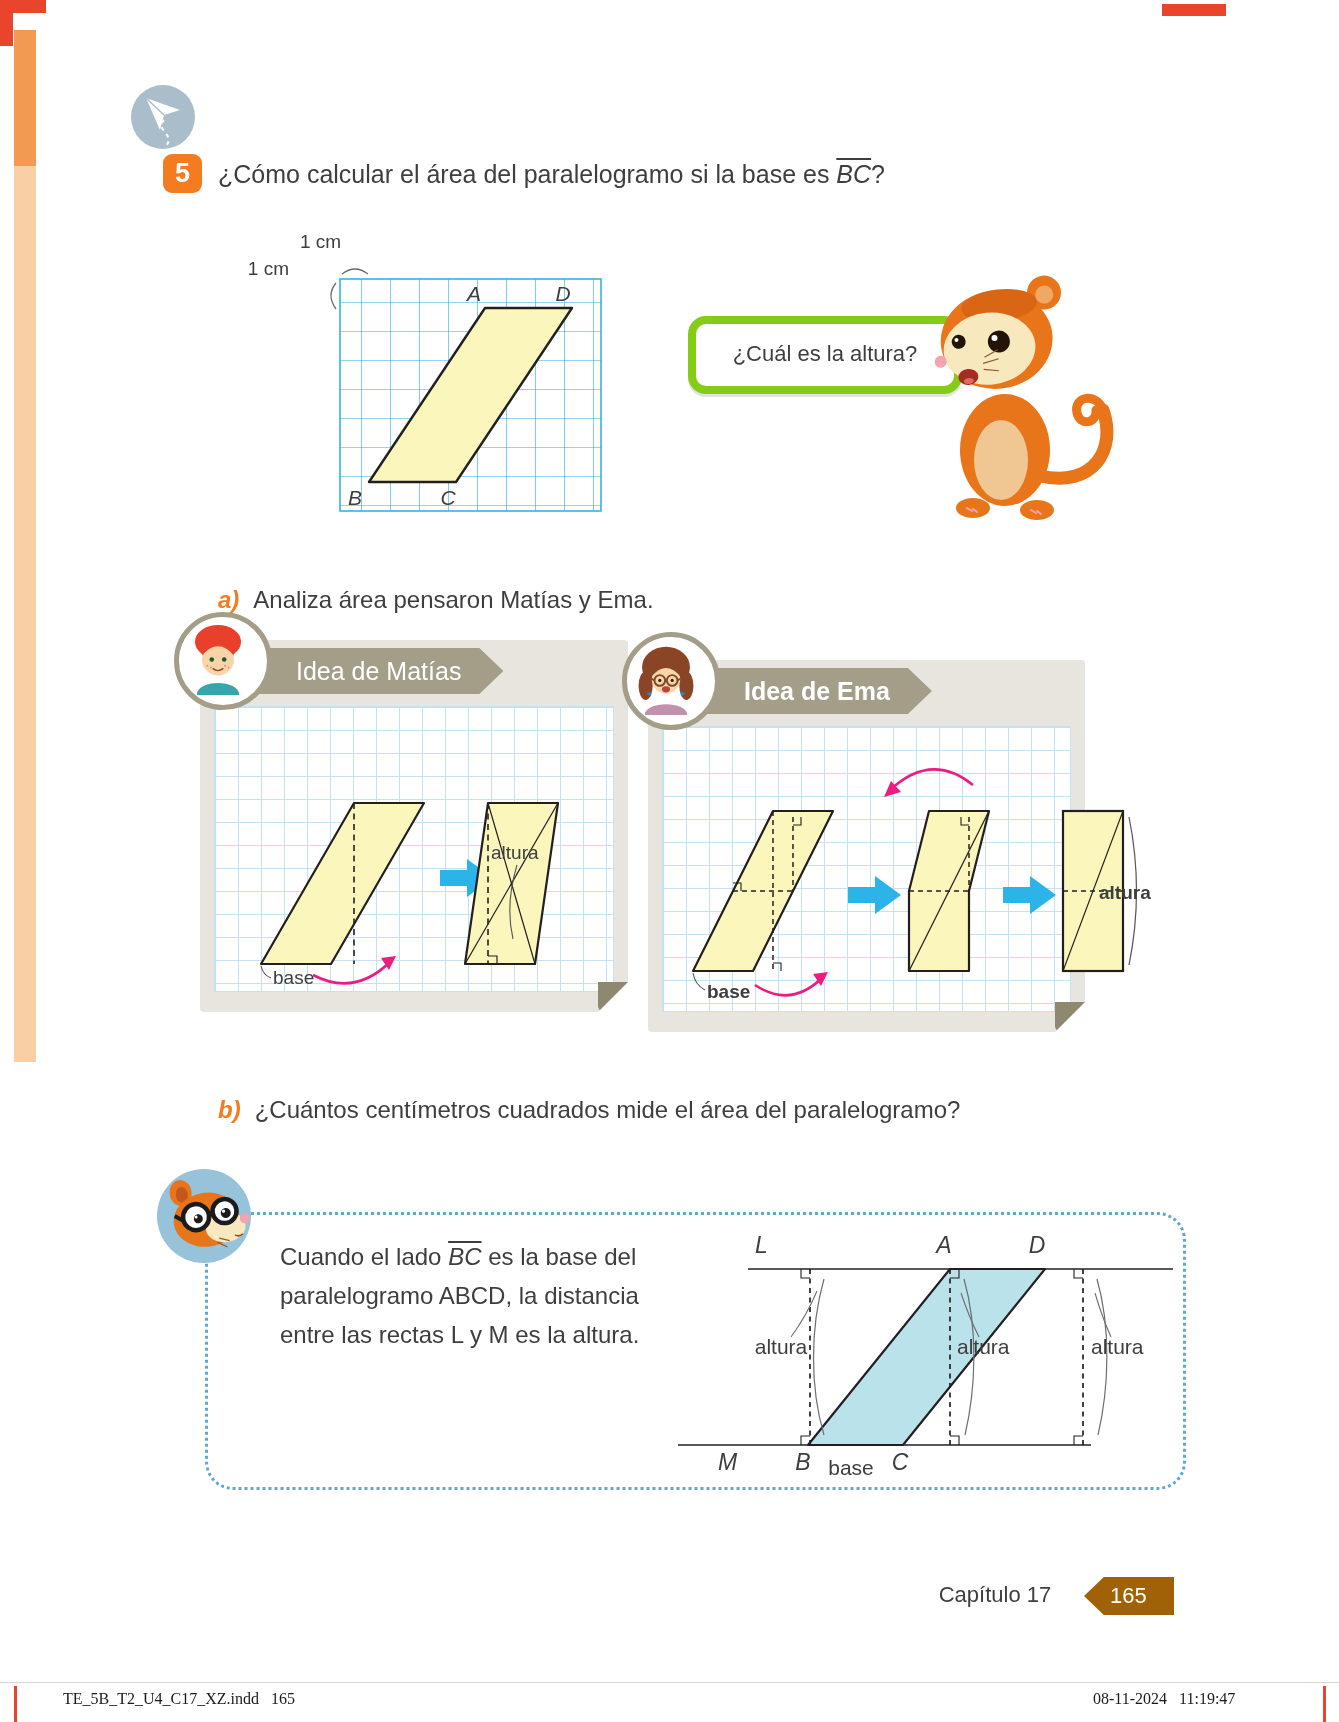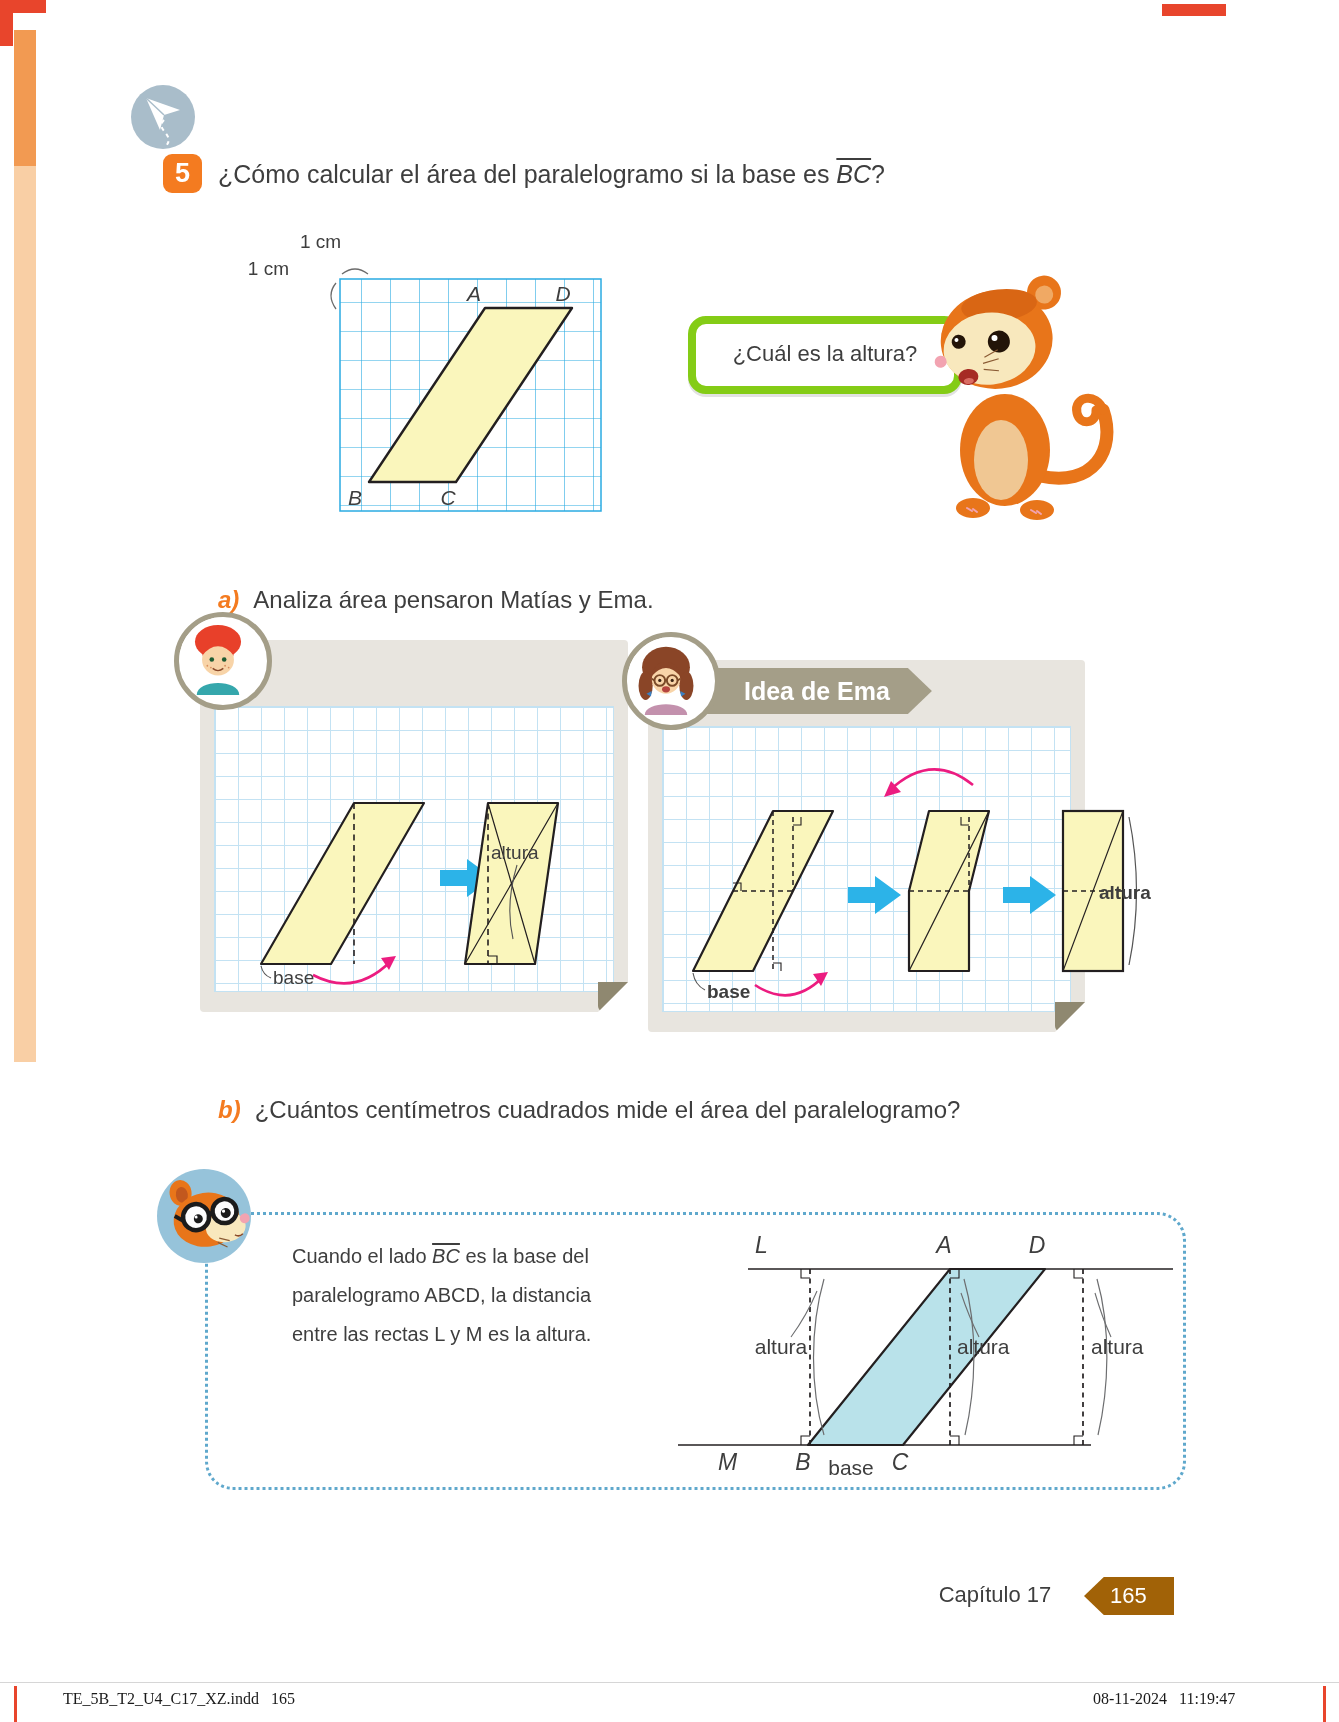--- a/index.html
+++ b/index.html
@@ -38,21 +38,21 @@
          background-image:linear-gradient(#c3e2f3 1px,transparent 1px),
                           linear-gradient(90deg,#c3e2f3 1px,transparent 1px);
          background-size:23px 23px;border:1px solid #c3e2f3;}
   .fold-white{position:absolute;right:0;bottom:0;width:30px;height:30px;background:#fff;
               clip-path:polygon(100% 0,100% 100%,0 100%);}
   .fold-flap{position:absolute;right:0;bottom:0;width:30px;height:30px;background:#8f8870;
              clip-path:polygon(0 100%,100% 0,0 0);border-bottom-left-radius:6px;}
 
   
   .notebox{left:205px;top:1212px;width:975px;height:272px;border:3px dotted #5fa8cc;border-radius:28px;}
-  .notetext{left:84px;top:22px;width:390px;font-size:20px;line-height:39px;}
+  .notetext{left:72px;top:22px;width:390px;font-size:24px;line-height:39px;}
 
   
   .chapter{left:920px;top:1582px;width:150px;text-align:center;font-size:22px;}
   .pagetag{left:1084px;top:1577px;width:90px;height:38px;background:#a16207;color:#fff;
            font-size:22px;line-height:38px;padding-left:26px;box-sizing:border-box;
            clip-path:polygon(0 50%,22% 0,100% 0,100% 100%,22% 100%);}
   .slug{font-family:"Liberation Serif",serif;font-size:16px;color:#1a1a1a;white-space:pre;}
 </style>
 </head>
 <body>
@@ -153,20 +153,21 @@
         <circle cx="37" cy="48" r="2.6" fill="#1f5c33"></circle>
           <circle cx="51" cy="48" r="2.6" fill="#1f5c33"></circle>
         <circle cx="32" cy="55" r="1" fill="#d88f5f"></circle>
           <circle cx="36" cy="57" r="1" fill="#d88f5f"></circle>
         <circle cx="52" cy="55" r="1" fill="#d88f5f"></circle>
           <circle cx="56" cy="57" r="1" fill="#d88f5f"></circle>
         <path d="M38,58 Q44,63 50,58" stroke="#8a4a2a" stroke-width="1.6" fill="none"></path>
         <path d="M20,88 C20,70 68,70 68,88 Z" fill="#35a7ac"></path>
       </svg>
     </div>
+    <div class="banner"><span>Idea de Matías</span></div>
     <div class="panel">
       <svg width="400" height="284" viewBox="0 0 400 284" style="position:absolute;left:0;top:0;">
         <path d="M46,257 L139,96 L209,96 L116,257 Z" fill="#faf6bc" stroke="#231f20" stroke-width="2.2" stroke-linejoin="round"></path>
         <path d="M139,96 V257" stroke="#231f20" stroke-width="1.6" stroke-dasharray="6,4.5"></path>
         <path d="M46,259 Q48,268 56,271" stroke="#555" stroke-width="1.1" fill="none"></path>
         <path d="M98,268 Q140,290 176,254" stroke="#ec1c80" stroke-width="2.6" fill="none"></path>
         <polygon points="181,249 166,251 174,263" fill="#ec1c80"></polygon>
         <polygon points="225,163 252,163 252,152 278,171 252,190 252,179 225,179" fill="#2cb3e8"></polygon>
         <path d="M250,257 L273,96 L343,96 L320,257 Z" fill="#faf6bc" stroke="#231f20" stroke-width="2.2" stroke-linejoin="round"></path>
         <path d="M250,257 L343,96 M273,96 L320,257" stroke="#231f20" stroke-width="1.2" fill="none"></path>

